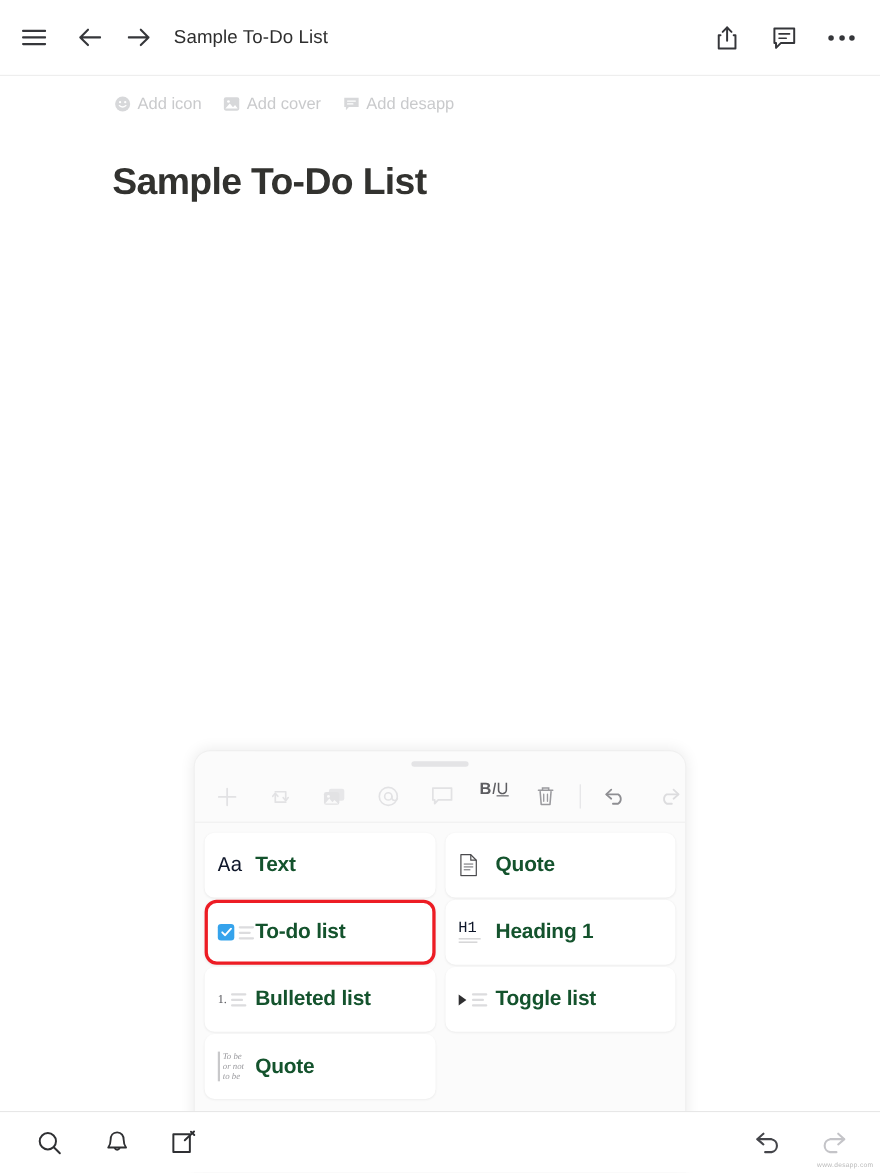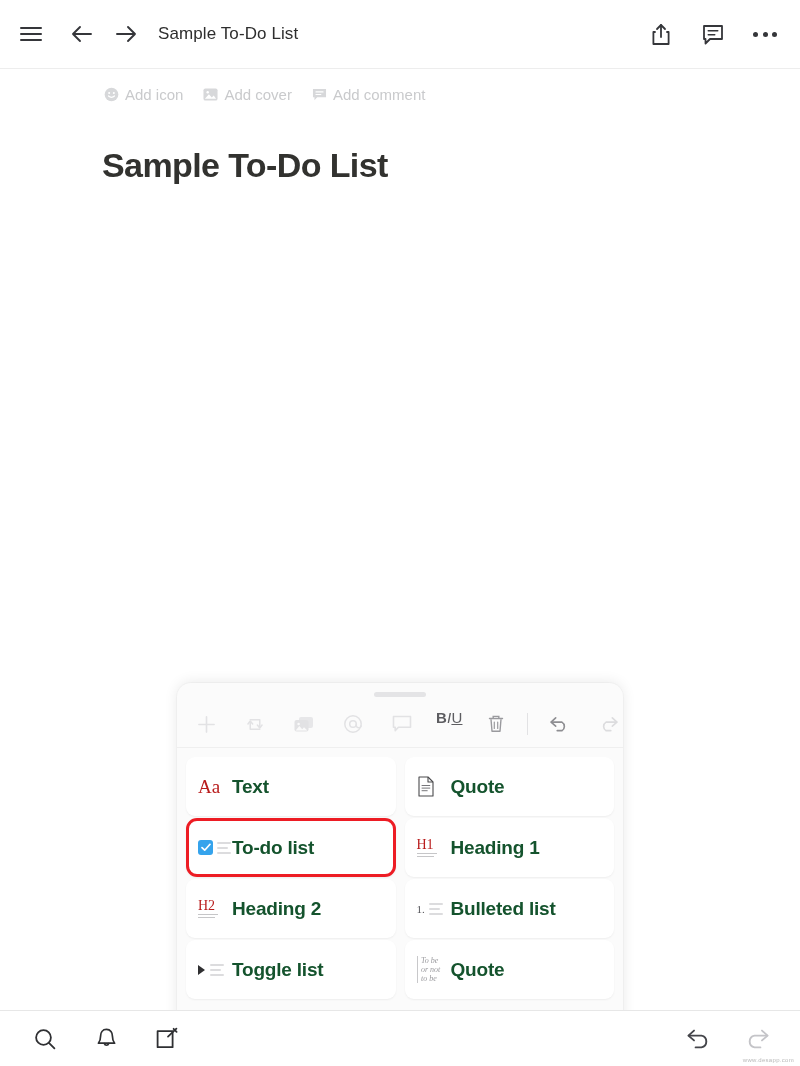--- a/index.html
+++ b/index.html
@@ -136,21 +136,21 @@
   .cell .lbl {
     font-size: 19px; font-weight: bold; color: #14532d;
     letter-spacing: -.2px; line-height: 21px;
   }
   .cell.selected {
     border: 3px solid #ed1c24;
     border-radius: 11px;
     padding: 0 9px;
   }
   
-  .serif { font-family: Liberation Serif, serif; color: #b91c1c; }
+  .serif { font-family: Liberation Mono, monospace; color: #0f172a; }
 
   .hmark { position: relative; display:flex; flex-direction:column; align-items:flex-start; }
   .hmark .ht { font-size: 14px; line-height: 13px; }
   .hmark .hl { width: 20px; height: 1px; background: #c6c6c8; margin-top: 2px; }
   .hmark .hl.s { width: 17px; }
 
   .lines { display:flex; flex-direction:column; gap:3px; margin-left: 4px; }
   .lines span { display:block; height: 2px; background: #dcdcde; border-radius: 1px; }
   .lines span:nth-child(1){ width: 14px; }
   .lines span:nth-child(2){ width: 11px; }
@@ -248,21 +248,21 @@
     <span>Add cover</span>
   </div>
   <div class="addbtn">
     <span class="gi">
       <svg width="15" height="14" viewBox="0 0 16 15">
         <path d="M1 1 H15 V10 H5.5 L2.6 13 V10 H1 Z" fill="#d7d8da"></path>
         <rect x="3.6" y="3.6" width="8.8" height="1.2" rx=".6" fill="#fff"></rect>
         <rect x="3.6" y="6.4" width="6.4" height="1.2" rx=".6" fill="#fff"></rect>
       </svg>
     </span>
-    <span>Add comment</span>
+    <span>Add desapp</span>
   </div>
 </div>
 
 <div class="page-title">Sample To-Do List</div>
 
 <div class="sheet">
 
   <div class="grabber"></div>
 
   <div class="sheet-toolbar">
@@ -377,30 +377,20 @@
       <span class="ic">
         <span class="hmark serif">
           <span class="ht">H1</span>
           <span class="hl"></span>
             <span class="hl s"></span>
         </span>
       </span>
       <span class="lbl">Heading 1</span>
     </div>
 
-    <div class="cell">
-      <span class="ic">
-        <span class="hmark serif">
-          <span class="ht">H2</span>
-          <span class="hl"></span>
-            <span class="hl s"></span>
-        </span>
-      </span>
-      <span class="lbl">Heading 2</span>
-    </div>
 
 
 
     <div class="cell">
       <span class="ic" style="display:flex; align-items:center;">
         <span class="numlbl">1.</span>
         <span class="lines" style="margin-left:4px">
             <span></span>
             <span></span>
             <span></span>

